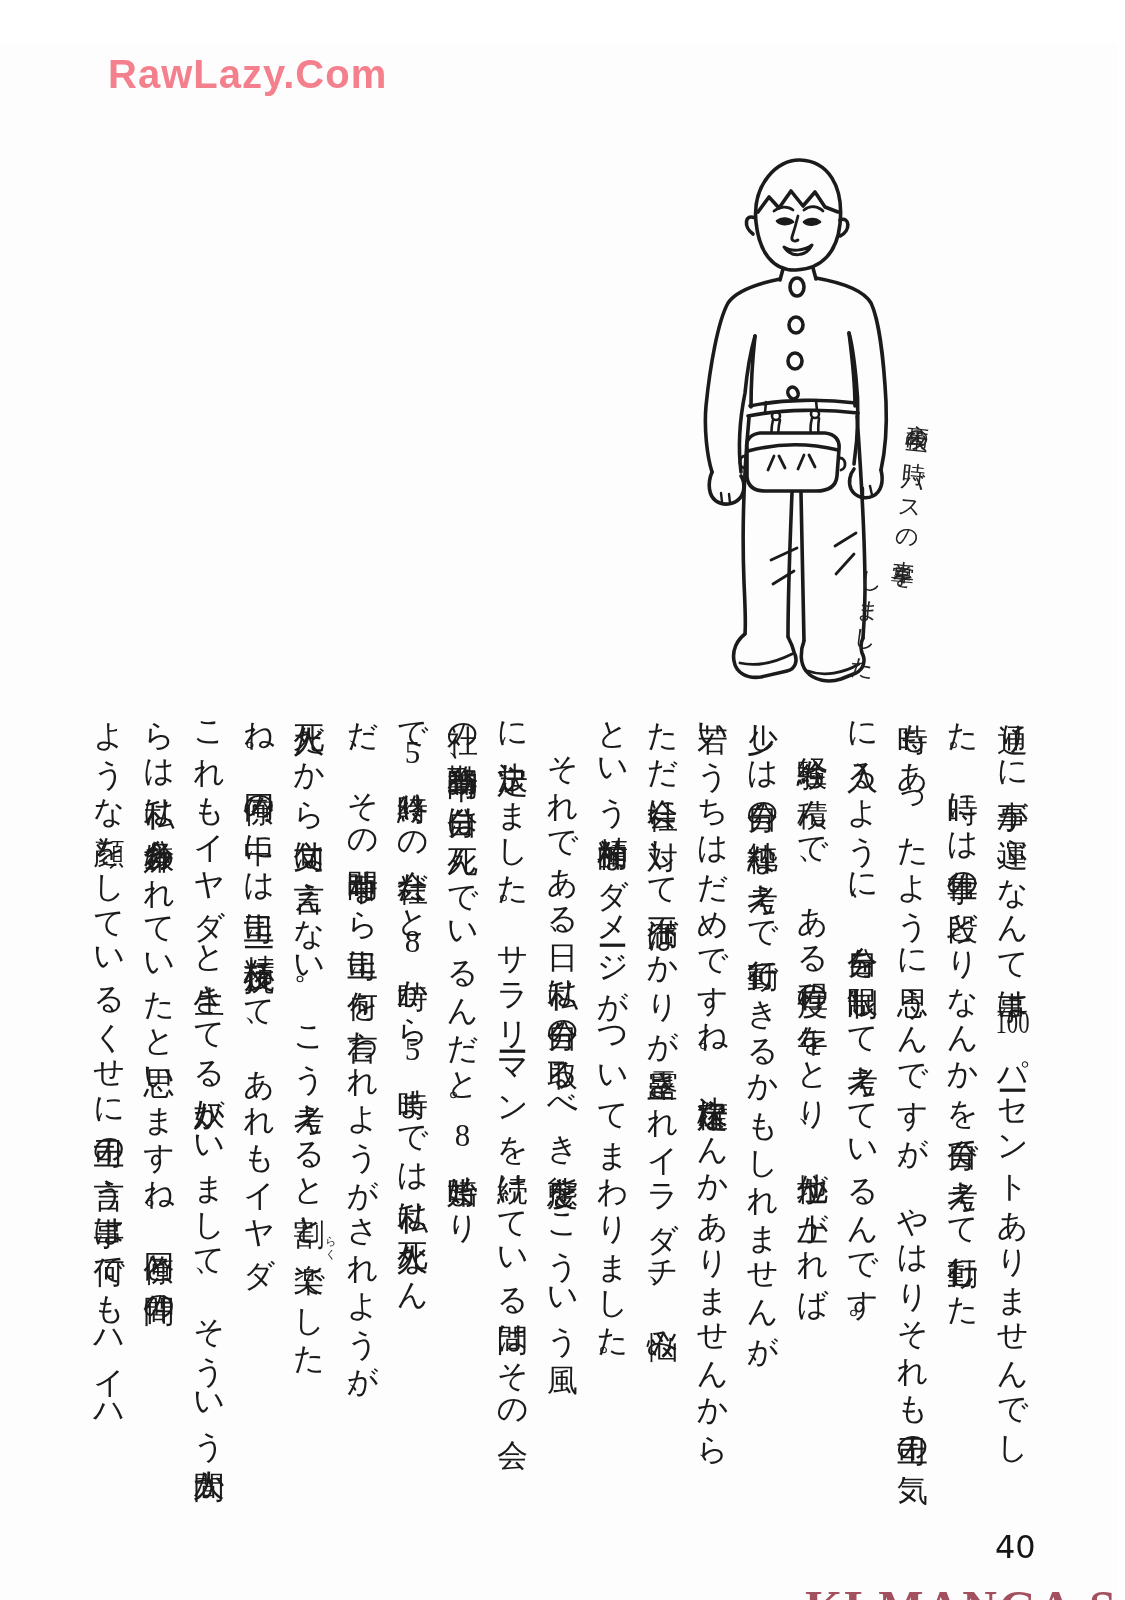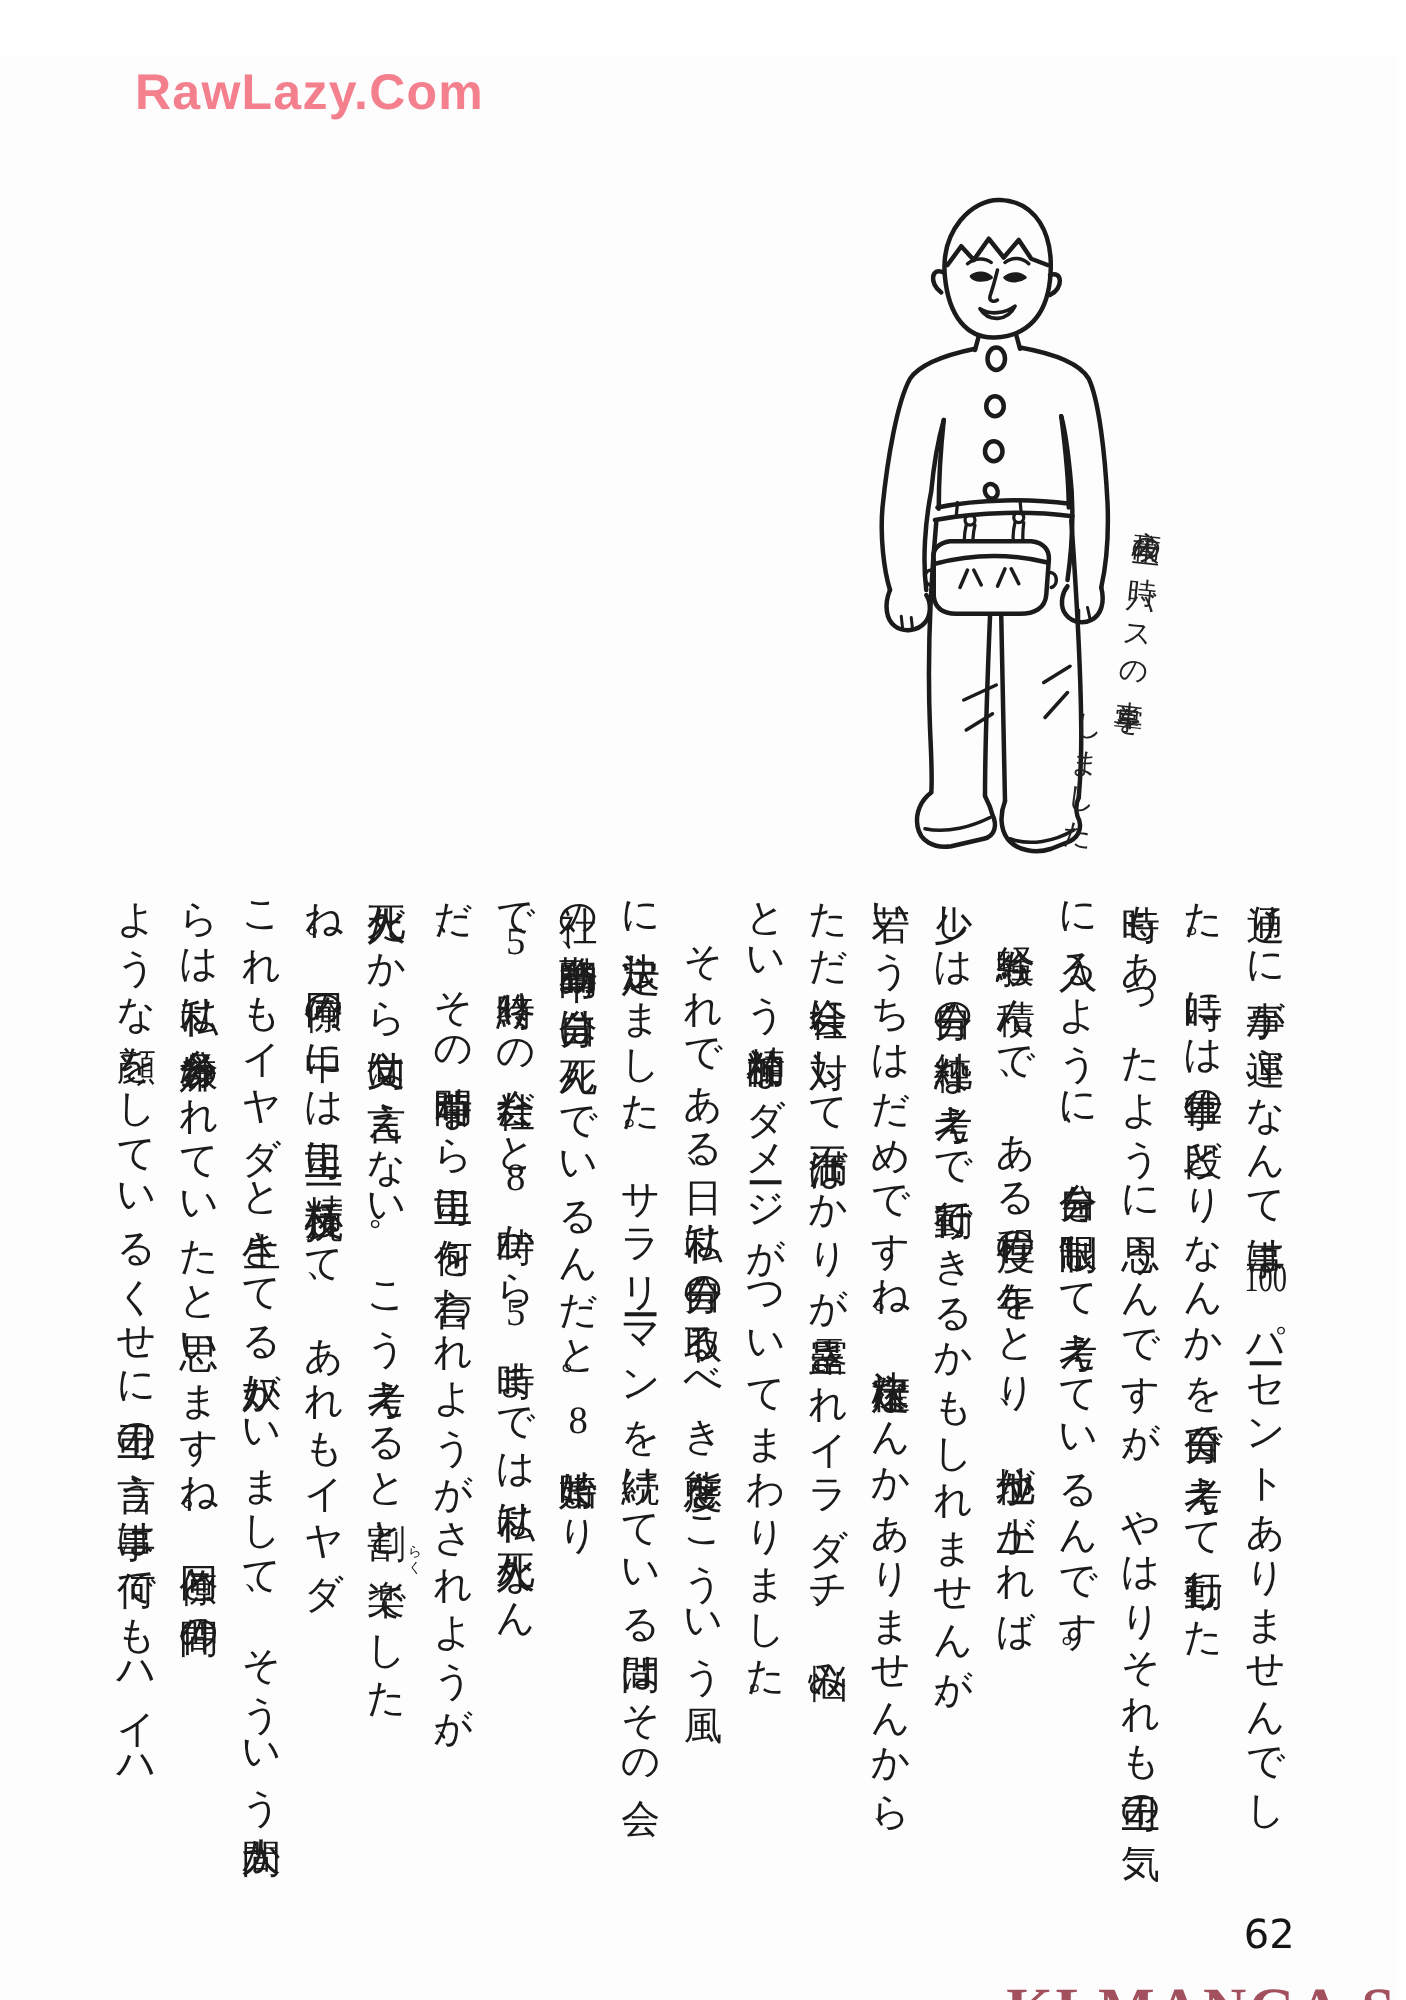--- a/index.html
+++ b/index.html
@@ -169,19 +169,19 @@
       <div class="tcol"><span>社の勤務時間中、自分は死んでいるんだと。</span><span class="tcy">8</span><span>時始まり</span></div>
       <div class="tcol"><span>で</span><span class="tcy">5</span><span>時終りの会社だと</span><span class="tcy">8</span><span>時から</span><span class="tcy">5</span><span>時までは私は死人なん</span></div>
       <div class="tcol"><span>だ、その時間中なら上司に何を言われようがされようが、</span></div>
       <div class="tcol"><span>死人だから文句は言えない。こう考えると割と</span><ruby>楽<rt>らく</rt></ruby><span>でした</span></div>
       <div class="tcol"><span>ね。同僚の中には上司に精一杯反抗して、あれもイヤダ</span></div>
       <div class="tcol"><span>これもイヤダと生きてる奴がいまして、そういう人間か</span></div>
       <div class="tcol"><span>らは私は多分嫌われていたと思いますね。同僚と仲間の</span></div>
       <div class="tcol"><span>ような顔をしているくせに上司の言う事は何でもハイハ</span></div>
     </div>
 
-  <div class="page-number">62</div>
+  <div class="page-number">40</div>
 
   <div class="wm-bottom">KLMANGA.SI</div>
 
   <div class="bottom-bar"></div>
 
 </div>
 
 </body></html>

